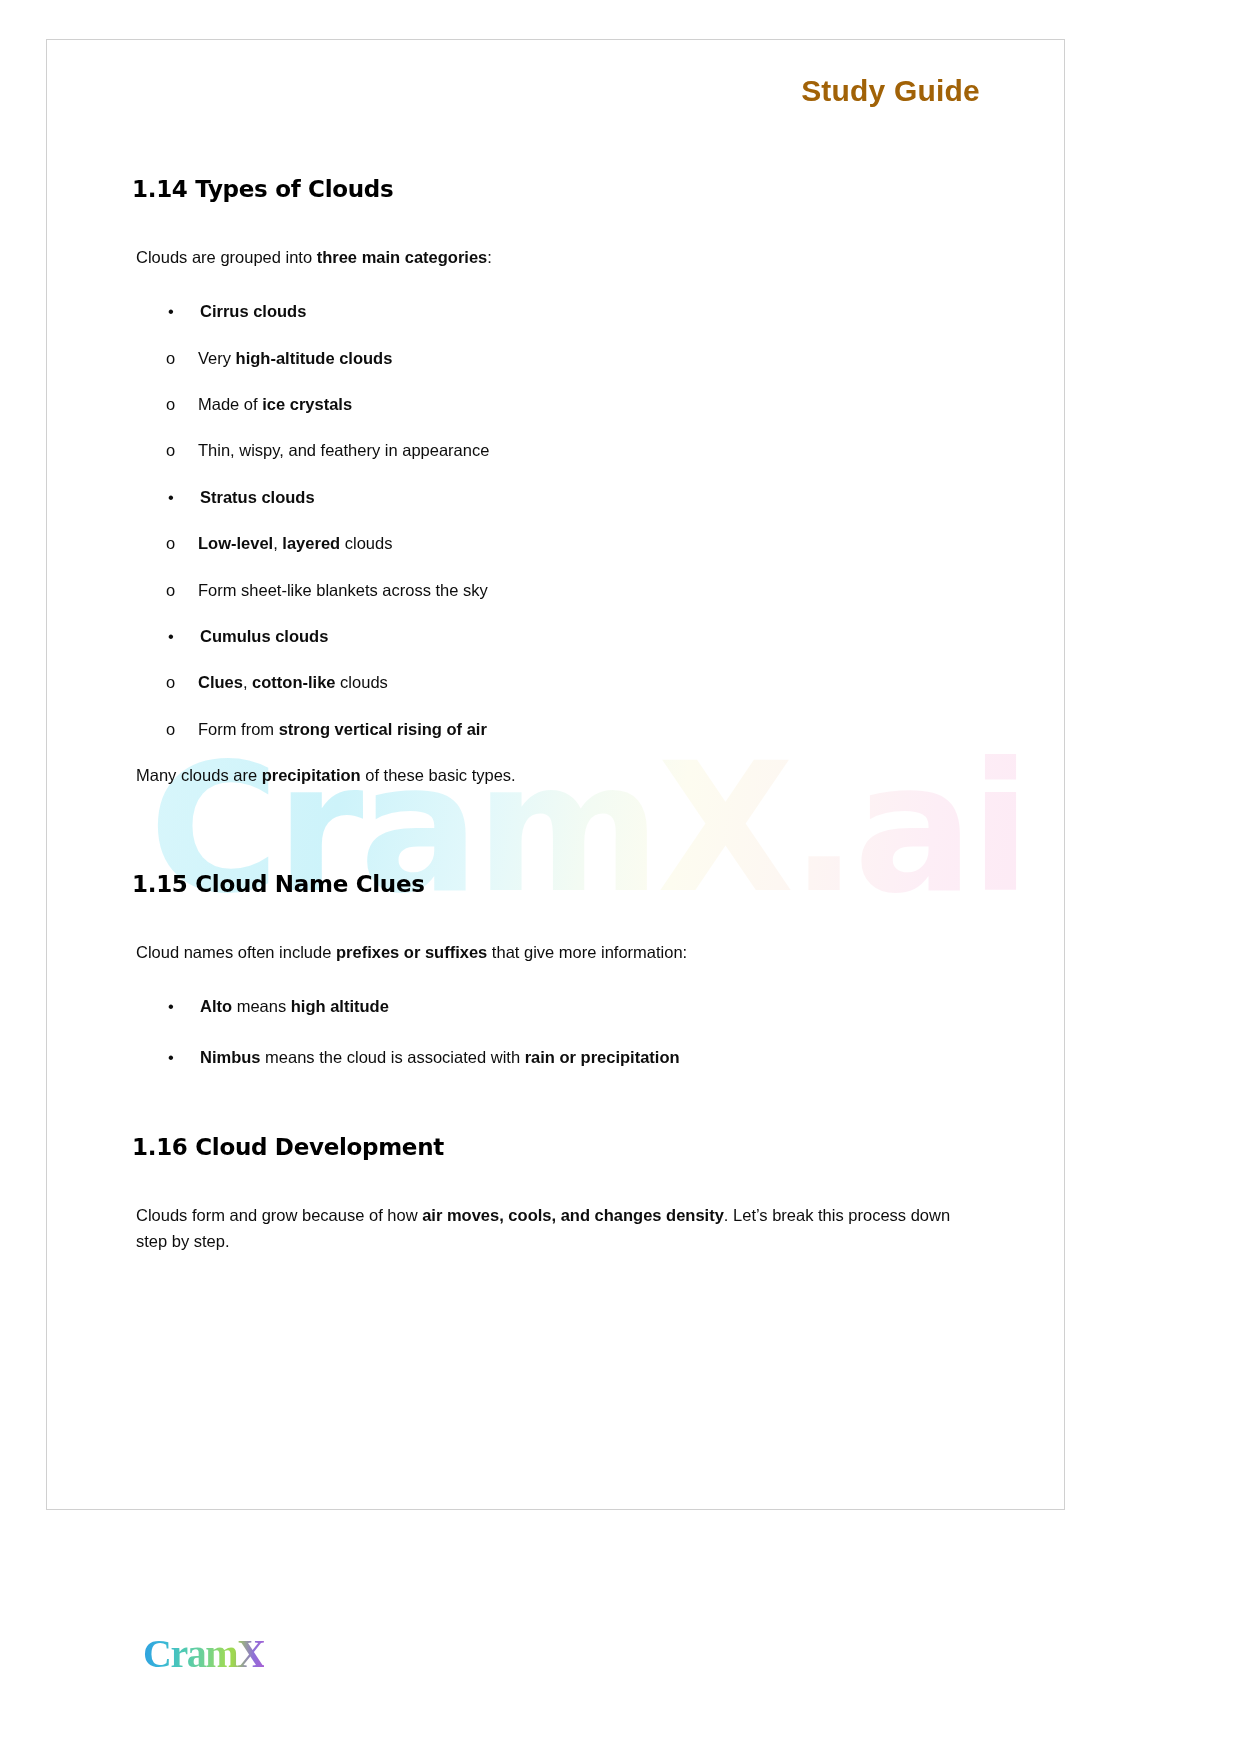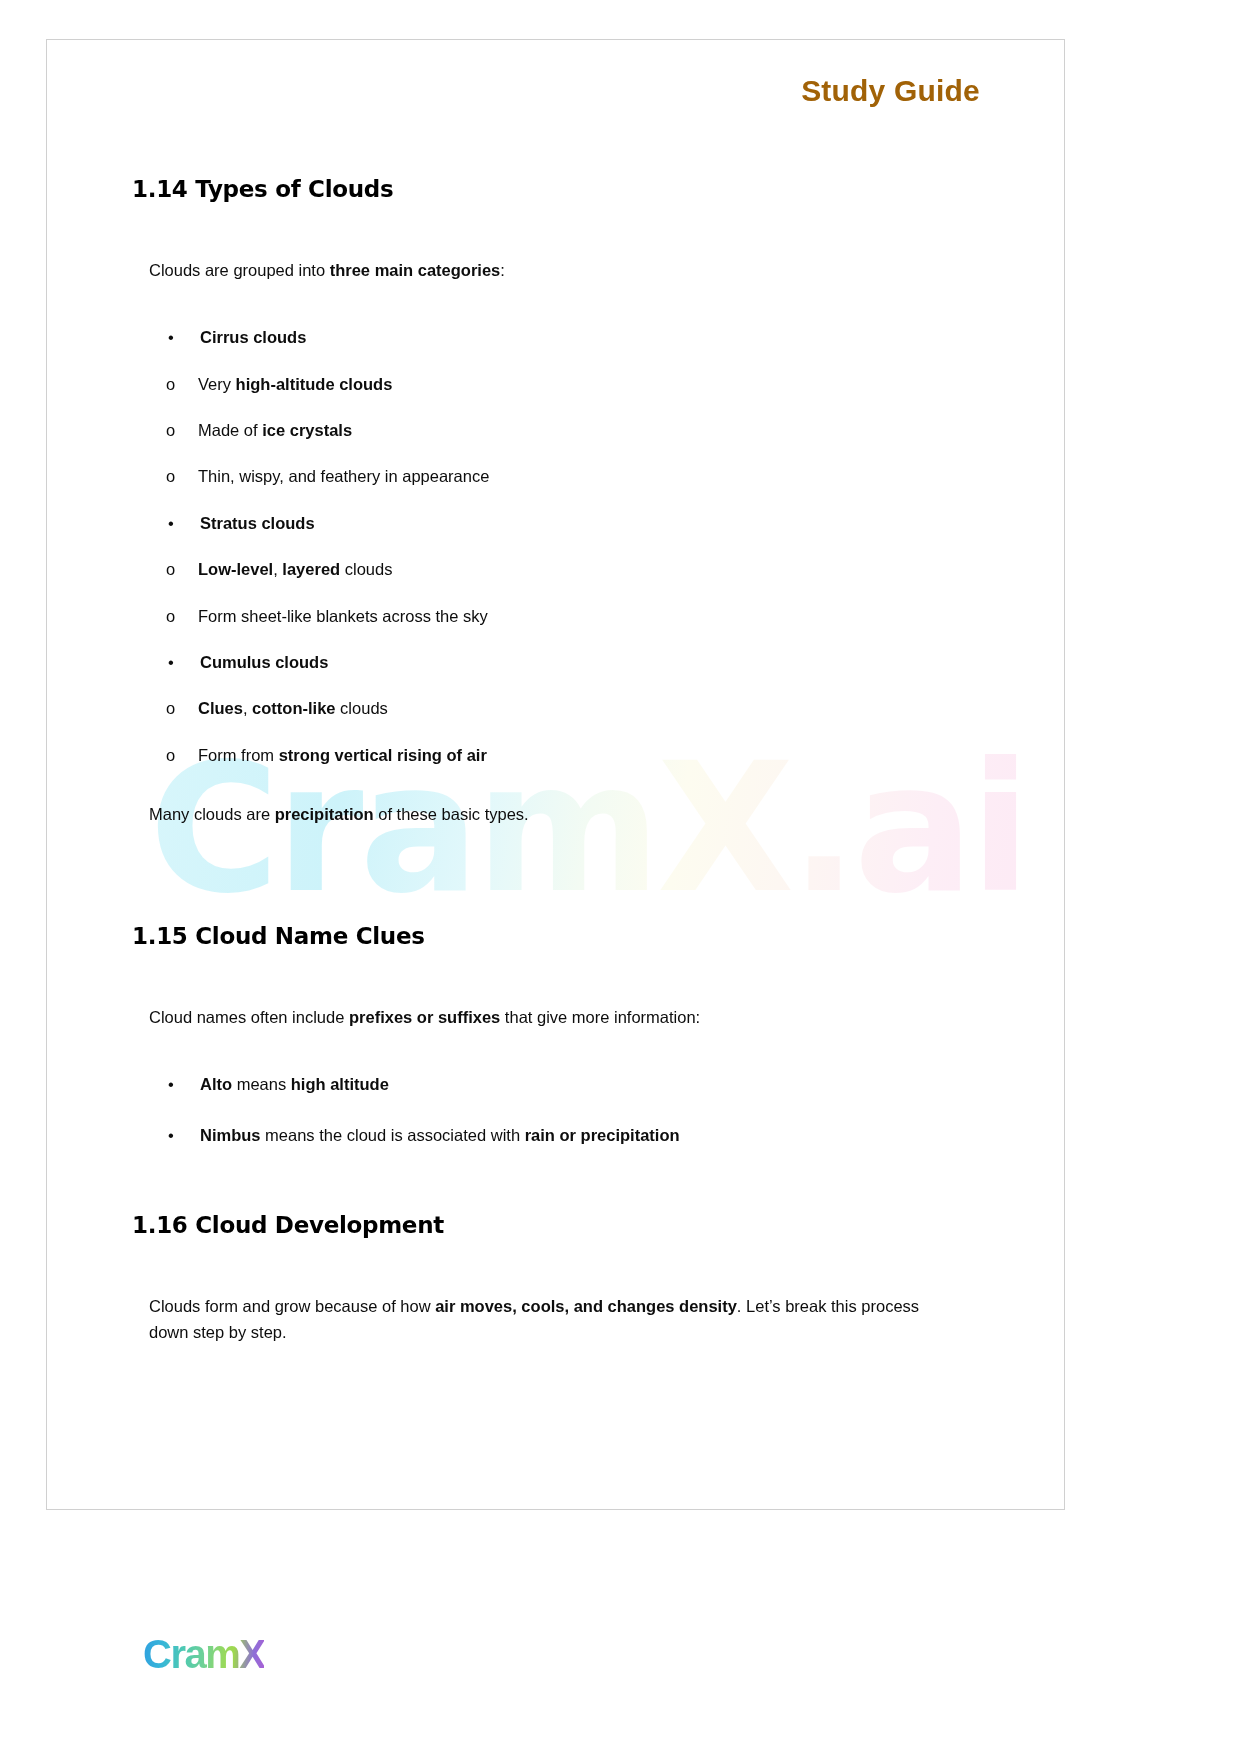--- a/index.html
+++ b/index.html
@@ -101,21 +101,21 @@
     margin: 0;
     padding: 0;
     letter-spacing: -0.3px;
     line-height: 1.2;
   }
 
   p.body-text {
     font-family: "Liberation Sans", sans-serif;
     font-size: 16.5px;
     color: #0d0d0d;
-    margin: 17px;
+    margin: 4px;
     line-height: 1.62;
   }
   p.body-text b, li b, .b {
     font-weight: bold;
   }
 
   ul.lvl1 {
     list-style: none;
     margin: 0;
     padding: 0;
@@ -164,21 +164,21 @@
 
   
   .footer-logo {
     position: absolute;
     left: 143px;
     top: 1634px;
     z-index: 2;
     user-select: none;
   }
   .footer-logo .logo-text {
-    font-family: Liberation Sans, sans-serif;
+    font-family: Liberation Serif, serif;
     font-weight: 700;
     font-size: 40px;
     letter-spacing: -1.5px;
     line-height: 1;
     background-image: linear-gradient(96deg,
         #2f9fe0 0%,
         #37b6d8 17%,
         #4ec9b2 34%,
         #6ed197 50%,
         #97d95f 66%,

